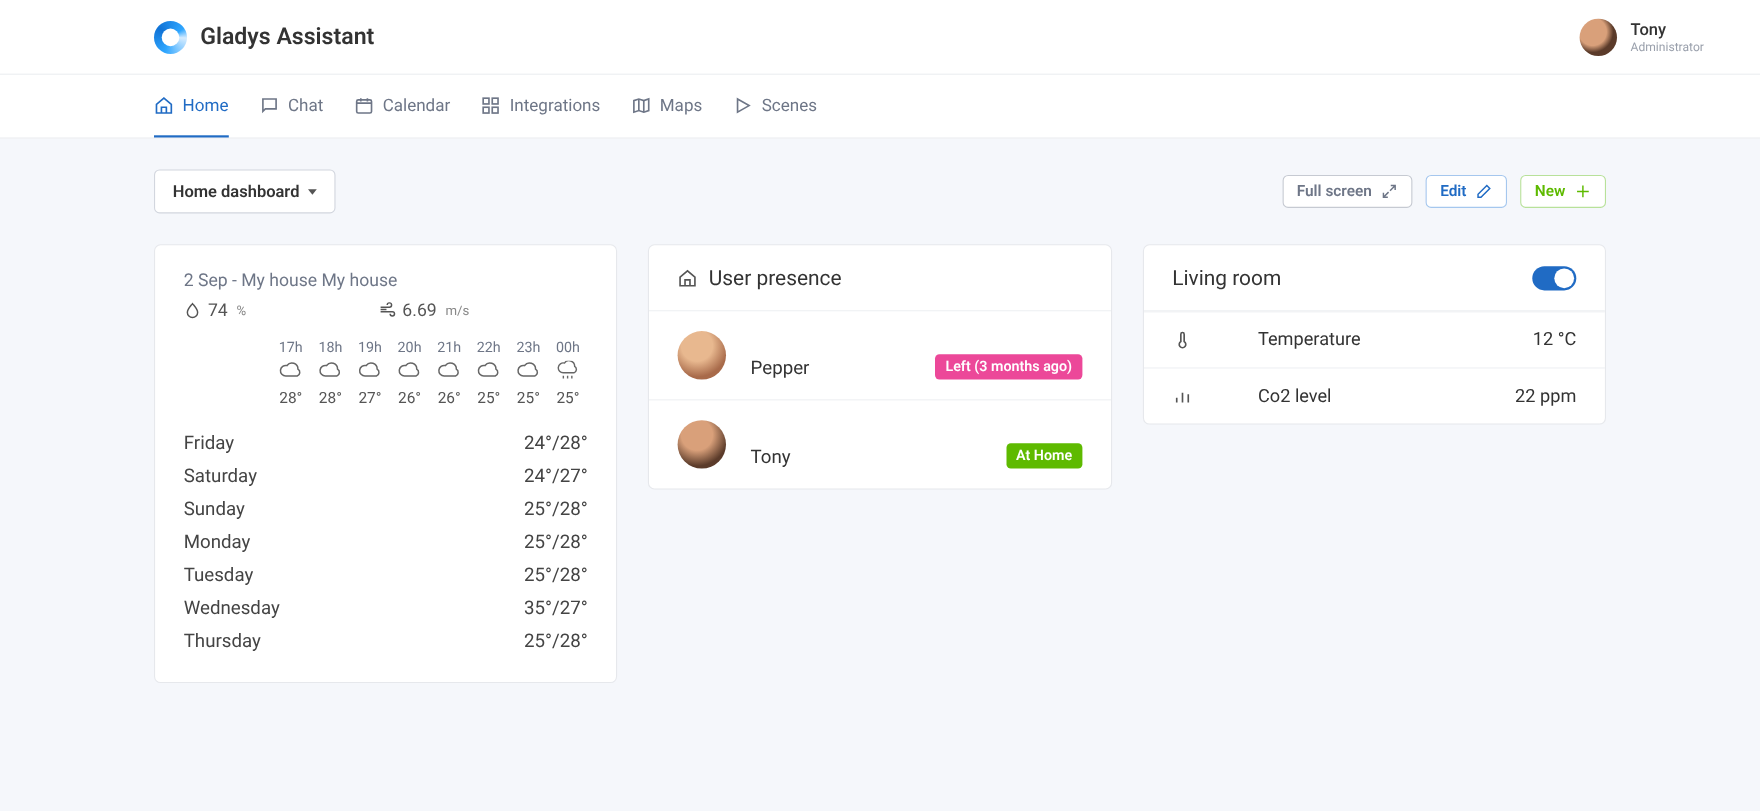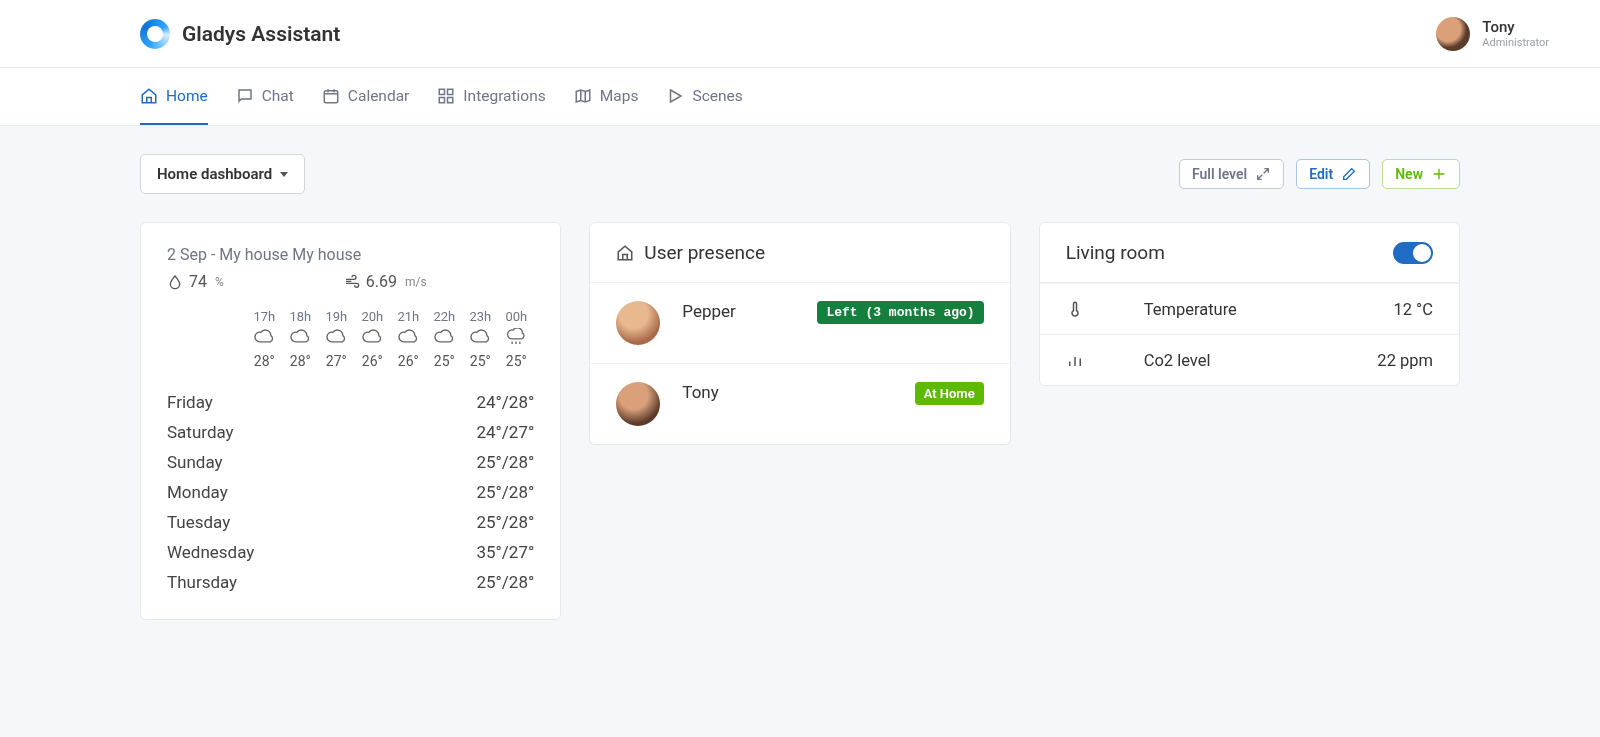--- a/index.html
+++ b/index.html
@@ -115,27 +115,27 @@
   .w-stat svg { width:16px; height:16px; }
   .hourly { display:flex; justify-content:flex-end; margin-top:18px; }
   .hcell { text-align:center; color:#6e7687; font-size:13px; width:36px;}
   .hcell .hicon { margin: 4px 0; }
   .hcell .hicon svg { width:22px; height:18px; }
   .hcell .htemp { color:#555; font-size:14px;}
   .daily { margin-top:18px; }
   .drow { display:flex; justify-content:space-between; font-size:17px; color:#444; padding:5px 0;}
 
   
-  .prow { display:flex; align-items:flex-start; padding:18px 26px; border-bottom:1px solid #eef0f3; gap:22px;}
+  .prow { display:flex; align-items:flex-end; padding:18px 26px; border-bottom:1px solid #eef0f3; gap:22px;}
   .prow:last-child{border-bottom:none;}
   .pav { width:44px;height:44px;border-radius:50%; background:radial-gradient(circle at 40% 30%, #e8b88f 0 35%, #a86a4a 70%);}
   .pav.alt{ background:radial-gradient(circle at 40% 30%, #d9a07a 0 35%, #5b3b2a 70%);}
   .pname{ font-size:17px; color:#333; flex:1;}
   .badge { font-size:13px; font-weight:600; color:#fff; padding:4px 9px; border-radius:4px;}
-  .badge-red{background:#15803d;font-family:Liberation Mono, monospace;}
+  .badge-red{background:#ec4899;}
   .badge-green{background:#5eba00;}
 
   
   .rrow{ display:flex; align-items:center; padding:14px 26px; border-top:1px solid #eef0f3; gap:18px; font-size:16.5px; color:#333;}
   .rrow .ricon{ width:60px; display:flex;}
   .rrow .ricon svg{width:18px;height:22px;}
   .rrow .rlabel{flex:1;}
   .rrow .rval{color:#333;}
   .toggle{
     width:40px;height:22px;background:#206bc4;border-radius:20px;position:relative;cursor:pointer;
@@ -217,21 +217,21 @@
 </div>
 
 <div class="page">
   <div class="toprow">
     <div class="dd-btn">
       <span>Home dashboard</span>
       <span class="caret"></span>
     </div>
     <div class="btn-group">
       <div class="btn btn-gray">
-        <span>Full level</span>
+        <span>Full screen</span>
         <span class="ico">
           <svg viewBox="0 0 24 24" fill="none" stroke="currentColor" stroke-width="2">
               <path d="M14 4h6v6M10 20H4v-6M20 4l-7 7M4 20l7-7"></path>
             </svg>
         </span>
       </div>
       <div class="btn btn-blue">
         <span>Edit</span>
         <span class="ico">
           <svg viewBox="0 0 24 24" fill="none" stroke="currentColor" stroke-width="2">

